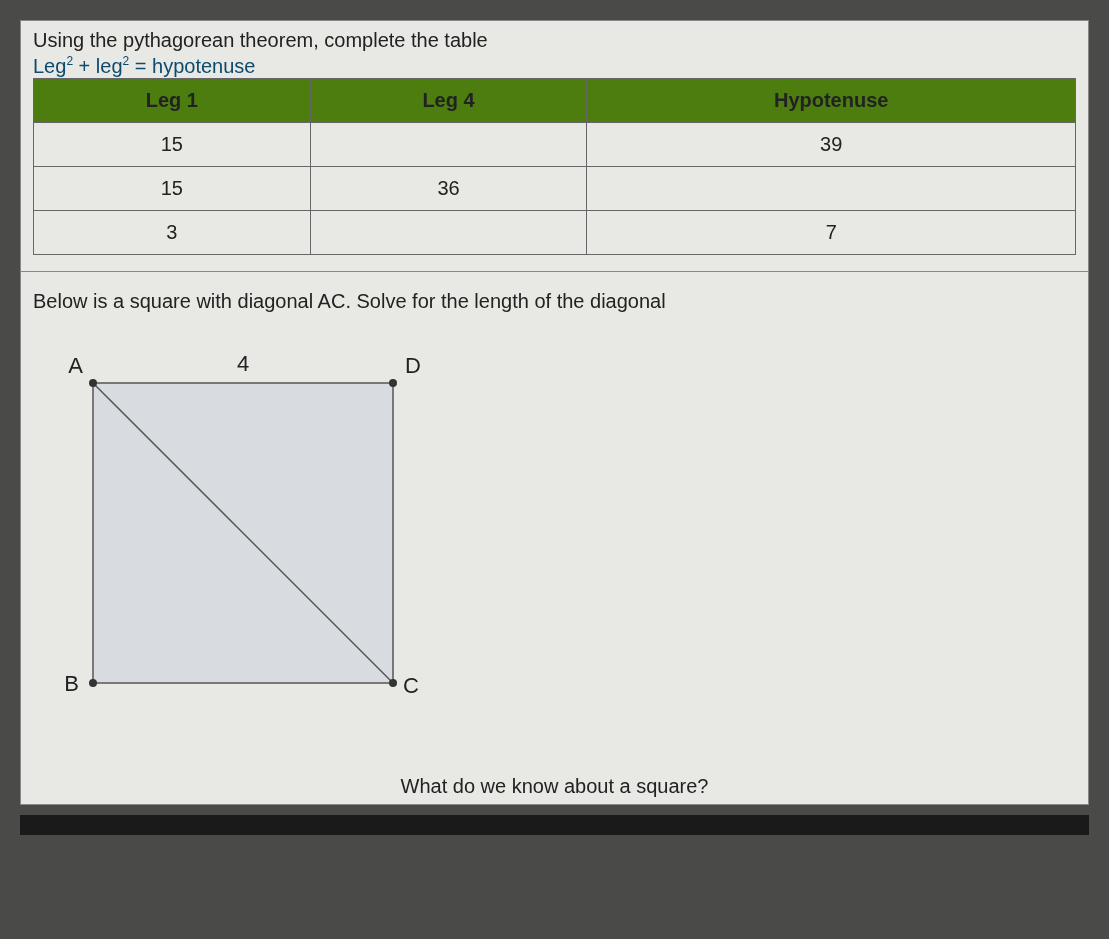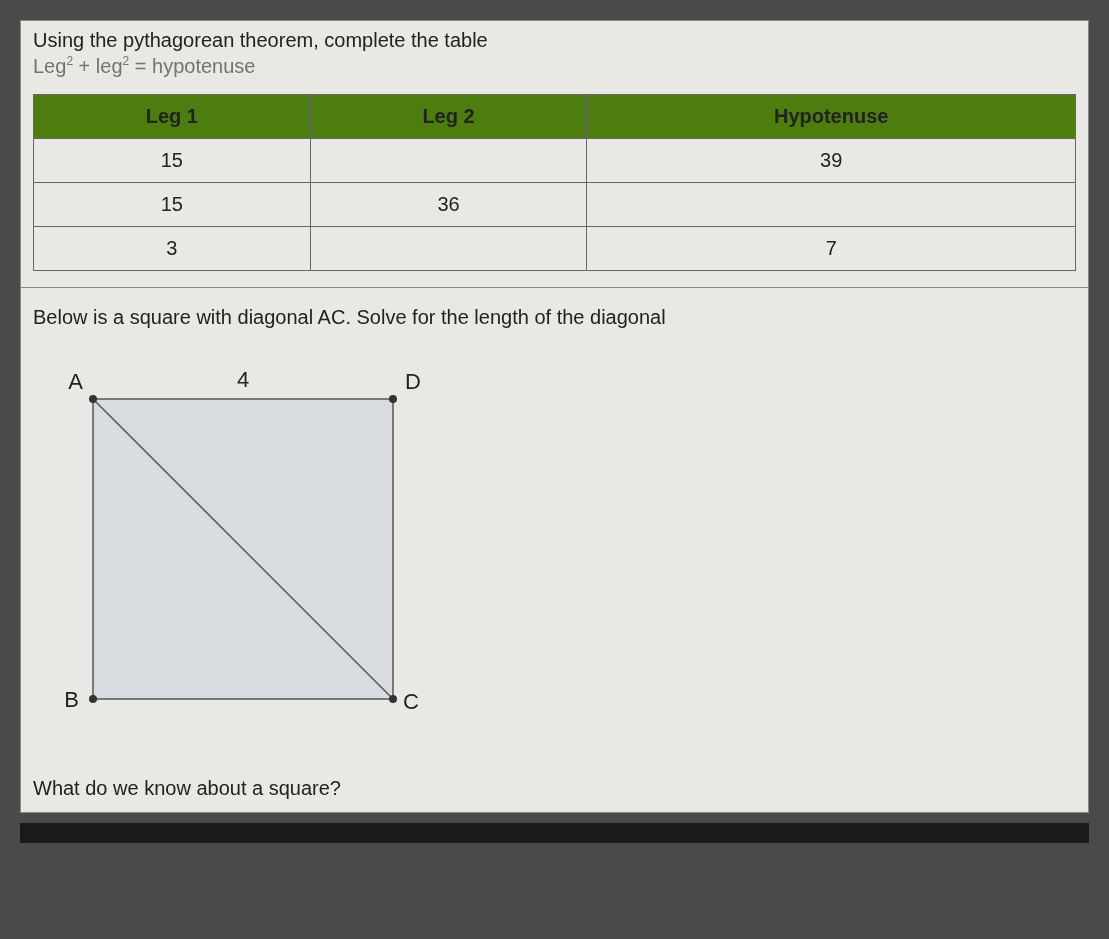--- a/index.html
+++ b/index.html
@@ -16,32 +16,32 @@
     }
     .worksheet {
       background: #e8e8e4;
       border: 1px solid #888;
       width: 100%;
     }
     .section-top {
       padding: 8px 12px 4px 12px;
     }
     .section-bottom {
-      padding: 8px 12px 12px 12px;
+      padding: 8px 12px 6px 12px;
       border-top: 1px solid #888;
     }
     .intro-line1 {
       font-size: 20px;
       color: #222;
       margin-bottom: 2px;
     }
     .intro-line2 {
       font-size: 20px;
-      color: #737373;
-      margin-bottom: 16px;
+      color: #0c4a6e;
+      margin-bottom: 0;
     }
     sup {
       font-size: 12px;
       vertical-align: super;
     }
     table {
       width: 100%;
       border-collapse: collapse;
       margin-bottom: 12px;
       background: #e8e8e4;
@@ -63,21 +63,22 @@
       font-size: 20px;
       color: #222;
       margin: 10px 0 20px 0;
     }
     .diagram-area {
       padding: 10px 0 20px 20px;
     }
     .bottom-question {
       font-size: 20px;
       color: #222;
-      margin-top: 14px;
+      margin-top: 28px;
+      text-align: center;
     }
     .footer-bar {
       background: #1a1a1a;
       height: 20px;
       width: 100%;
       margin-top: 10px;
     }
   </style>
 </head>
 <body>
@@ -85,21 +86,21 @@
 <div class="worksheet">
   <div class="section-top">
     <div class="intro-line1">Using the pythagorean theorem, complete the table</div>
     <div class="intro-line2">
       <span>Leg</span><sup>2</sup><span> + leg</span><sup>2</sup><span> = hypotenuse</span>
     </div>
     <table>
       <thead>
         <tr>
           <th>Leg 1</th>
-          <th>Leg 2</th>
+          <th>Leg 4</th>
           <th>Hypotenuse</th>
         </tr>
       </thead>
       <tbody>
         <tr>
           <td>15</td>
           <td></td>
           <td>39</td>
         </tr>
         <tr>

